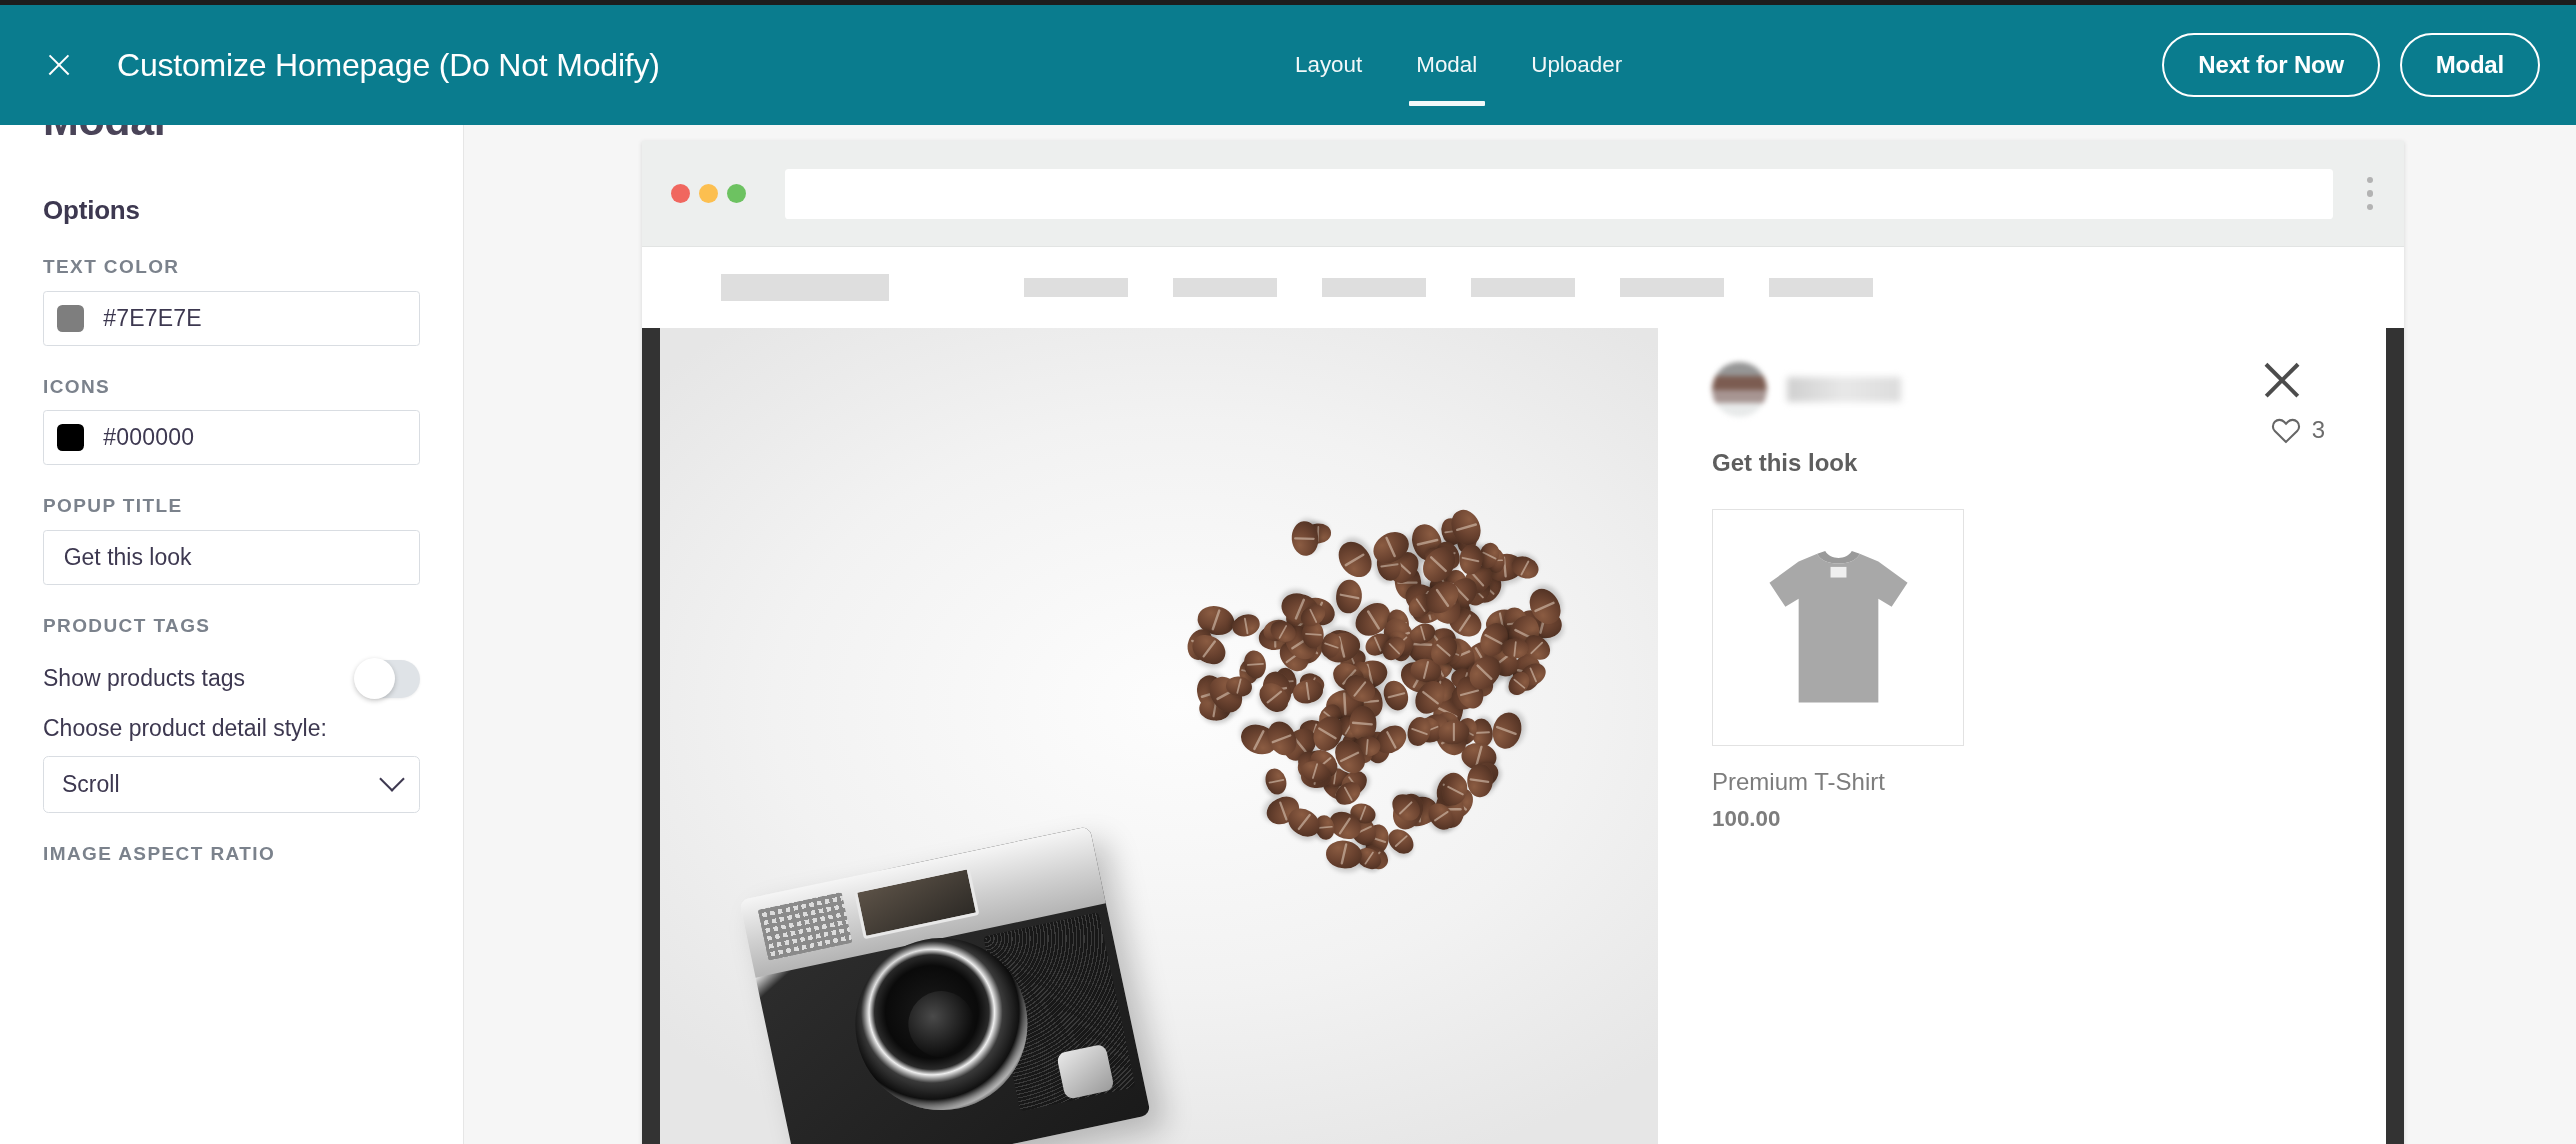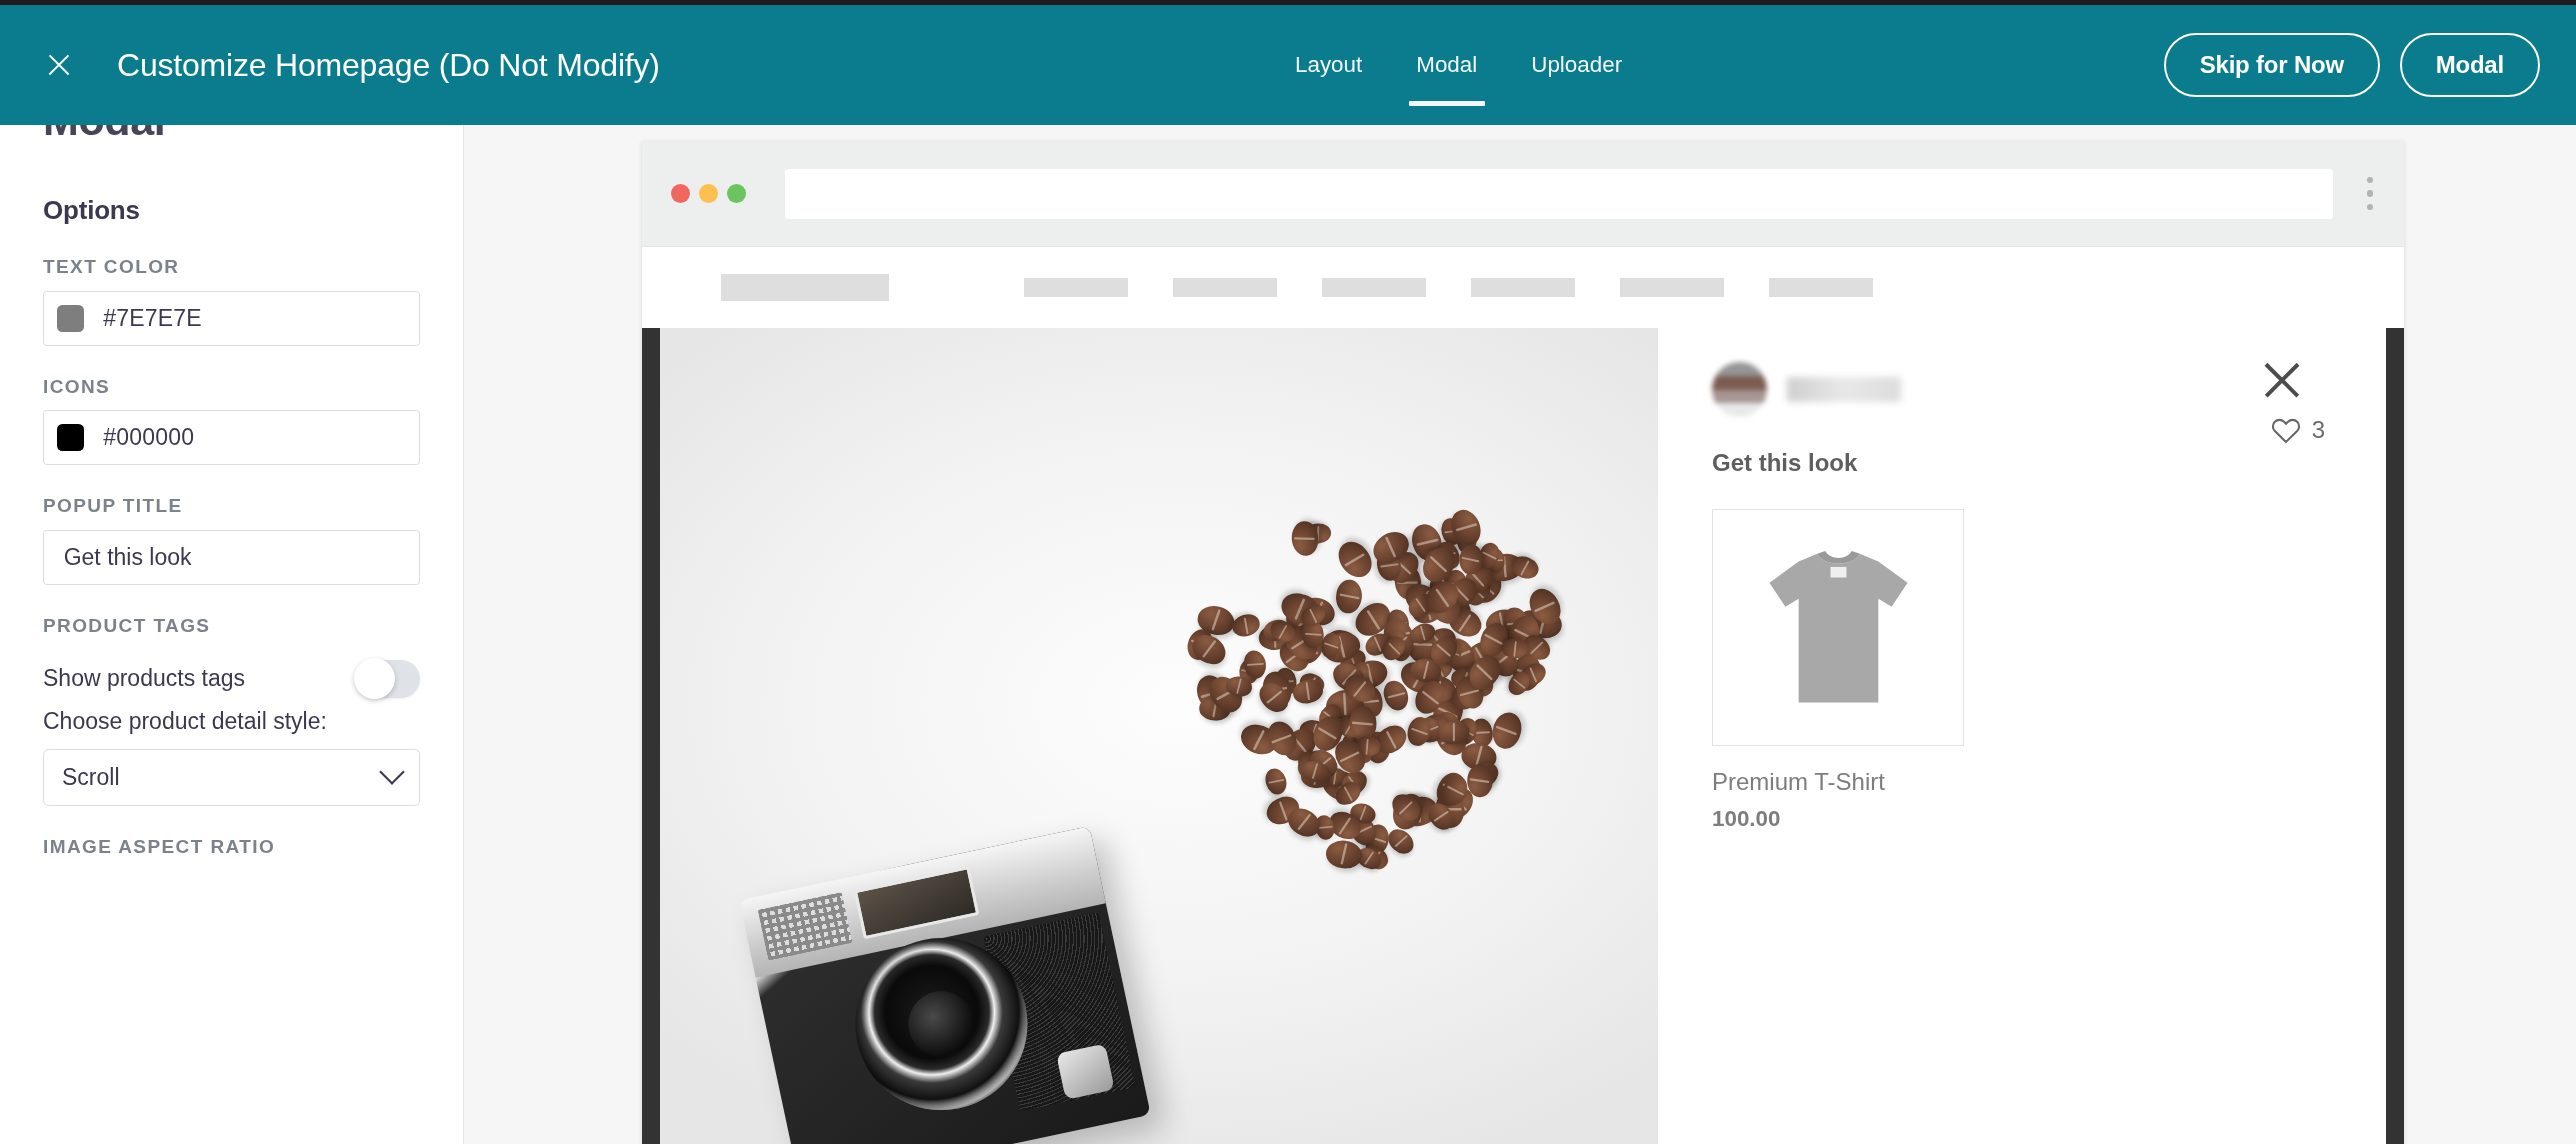--- a/index.html
+++ b/index.html
@@ -189,21 +189,21 @@
   }
   .toggle .knob {
     position: absolute;
     top: -1.8px; left: -1.8px;
     width: 41px; height: 41px;
     border-radius: 50%;
     background: #ffffff;
     box-shadow: 0 1.8px 5.4px rgba(0,0,0,0.22);
   }
   .sub-label {
-    margin-top: 3px;
+    margin-top: 10px;
     font-size: 23px;
     color: #3d3850;
   }
   .select-box {
     margin-top: 14.3px;
     height: 57px;
     border: 0.9px solid #d9dde2;
     border-radius: 5.4px;
     display: flex; align-items: center; justify-content: space-between;
     padding: 0 18px;
@@ -466,21 +466,21 @@
       <div class="header-title">Customize Homepage (Do Not Modify)</div>
     </div>
 
     <div class="header-tabs">
       <div class="tab">Layout</div>
       <div class="tab active">Modal</div>
       <div class="tab">Uploader</div>
     </div>
 
     <div class="header-actions">
-      <button class="pill-btn">Skip for Now</button>
+      <button class="pill-btn">Next for Now</button>
       <button class="pill-btn">Modal</button>
     </div>
   </div>
 
   <div class="sidebar">
 
     <div class="panel-title">Modal</div>
 
 
     <div class="section-head">Options</div>

